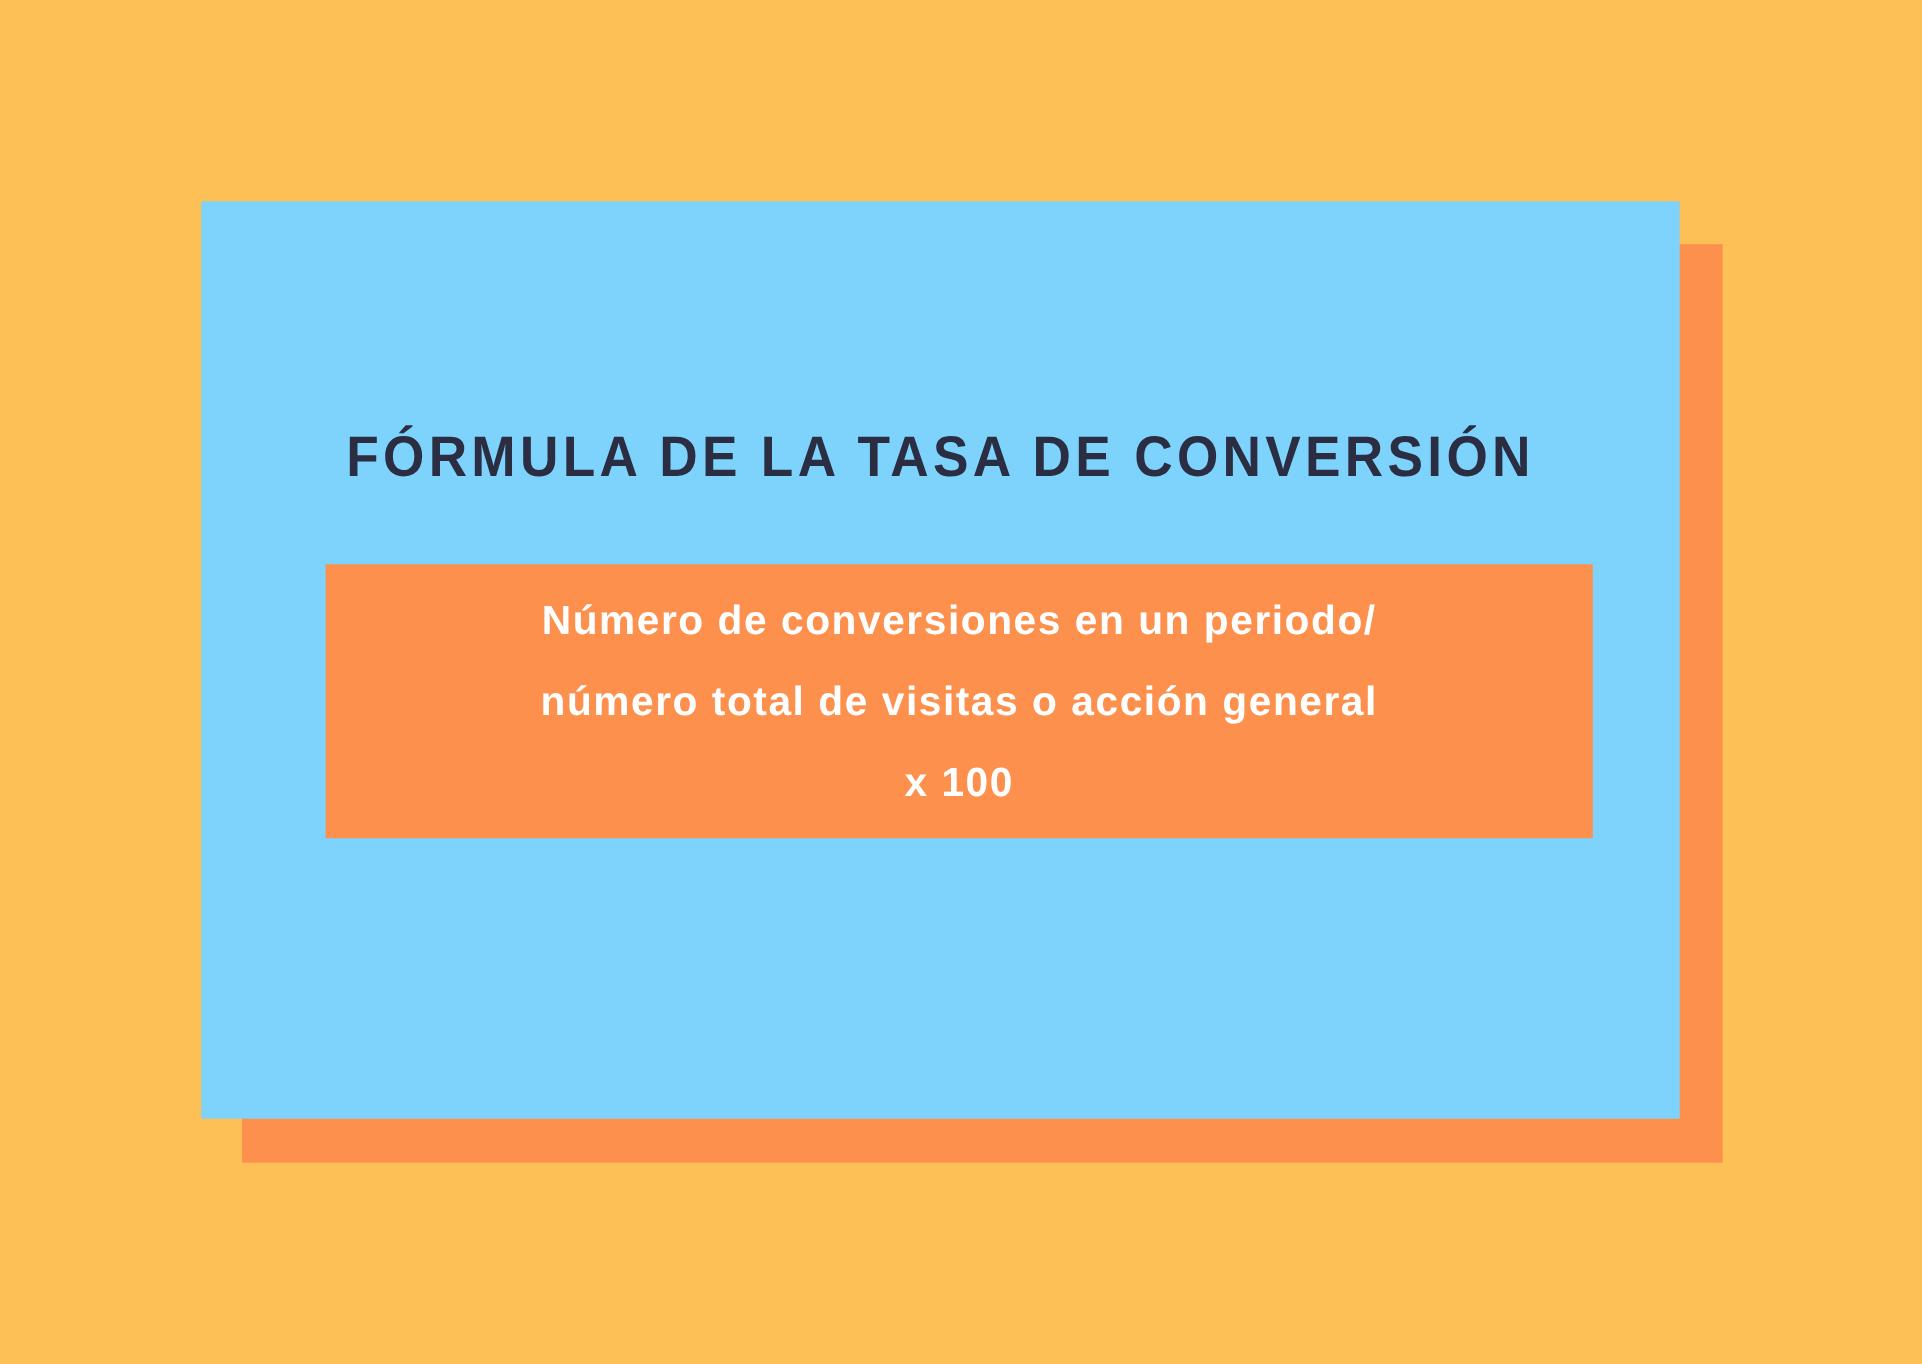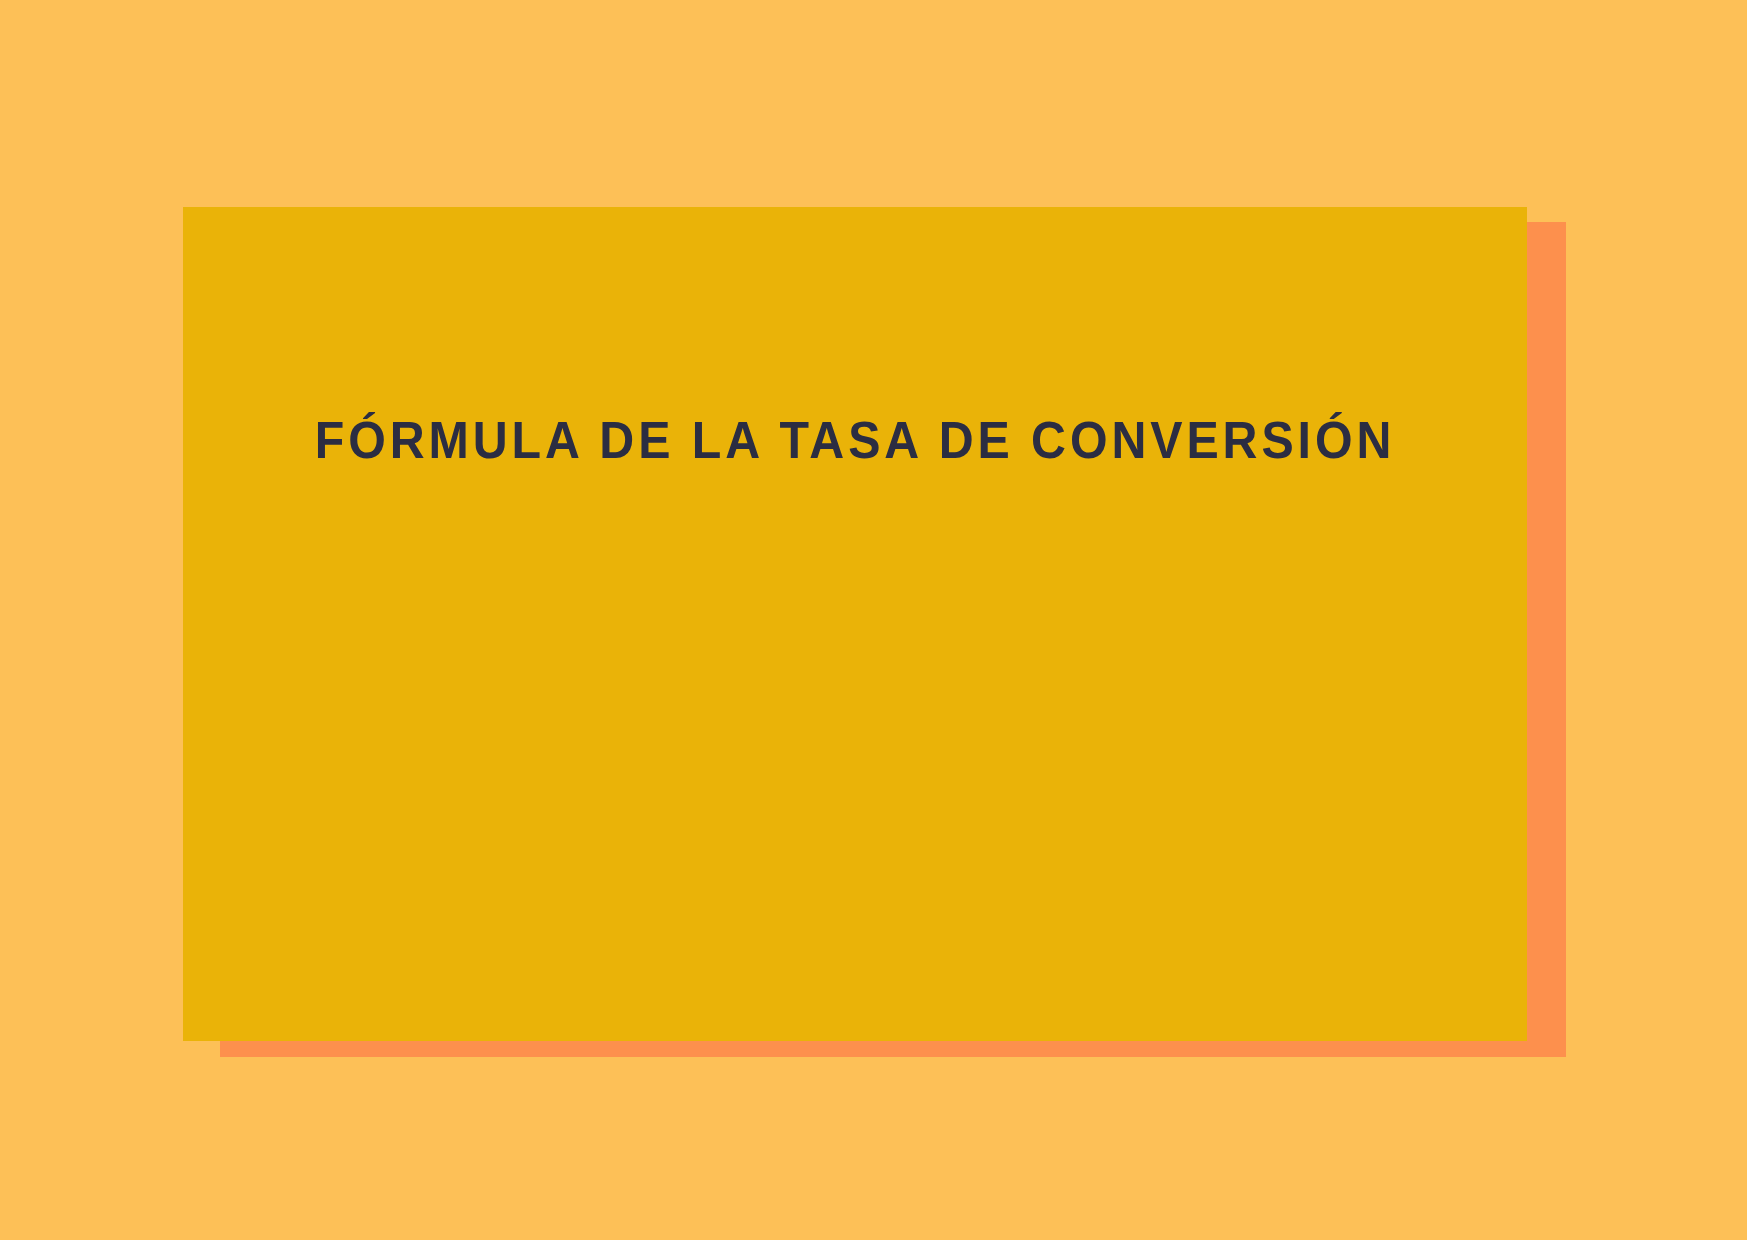--- a/index.html
+++ b/index.html
@@ -31,22 +31,21 @@
     background: #fd904d;
   }
 
   
   #card {
     position: absolute;
     left: 183px;
     top: 183px;
     width: 1344px;
     height: 834px;
-    background: #eab308;
-    margin-top: 24px;
+    background: #7dd3fc;
   }
 
   
   #title {
     position: absolute;
     left: 0;
     top: 0;
     width: 1344px;
     text-align: center;
     margin-top: 205px;
@@ -90,16 +89,21 @@
 <body>
 
 <div id="poster">
 
   <div id="shadow-rect"></div>
 
   <div id="card">
 
     <div id="title">FÓRMULA DE LA TASA DE CONVERSIÓN</div>
 
+    <div id="formula-box">
+      <div class="formula-line">Número de conversiones en un periodo/</div>
+      <div class="formula-line">número total de visitas o acción general</div>
+      <div class="formula-line">x 100</div>
+    </div>
 
   </div>
 
 </div>
 
 </body></html>

